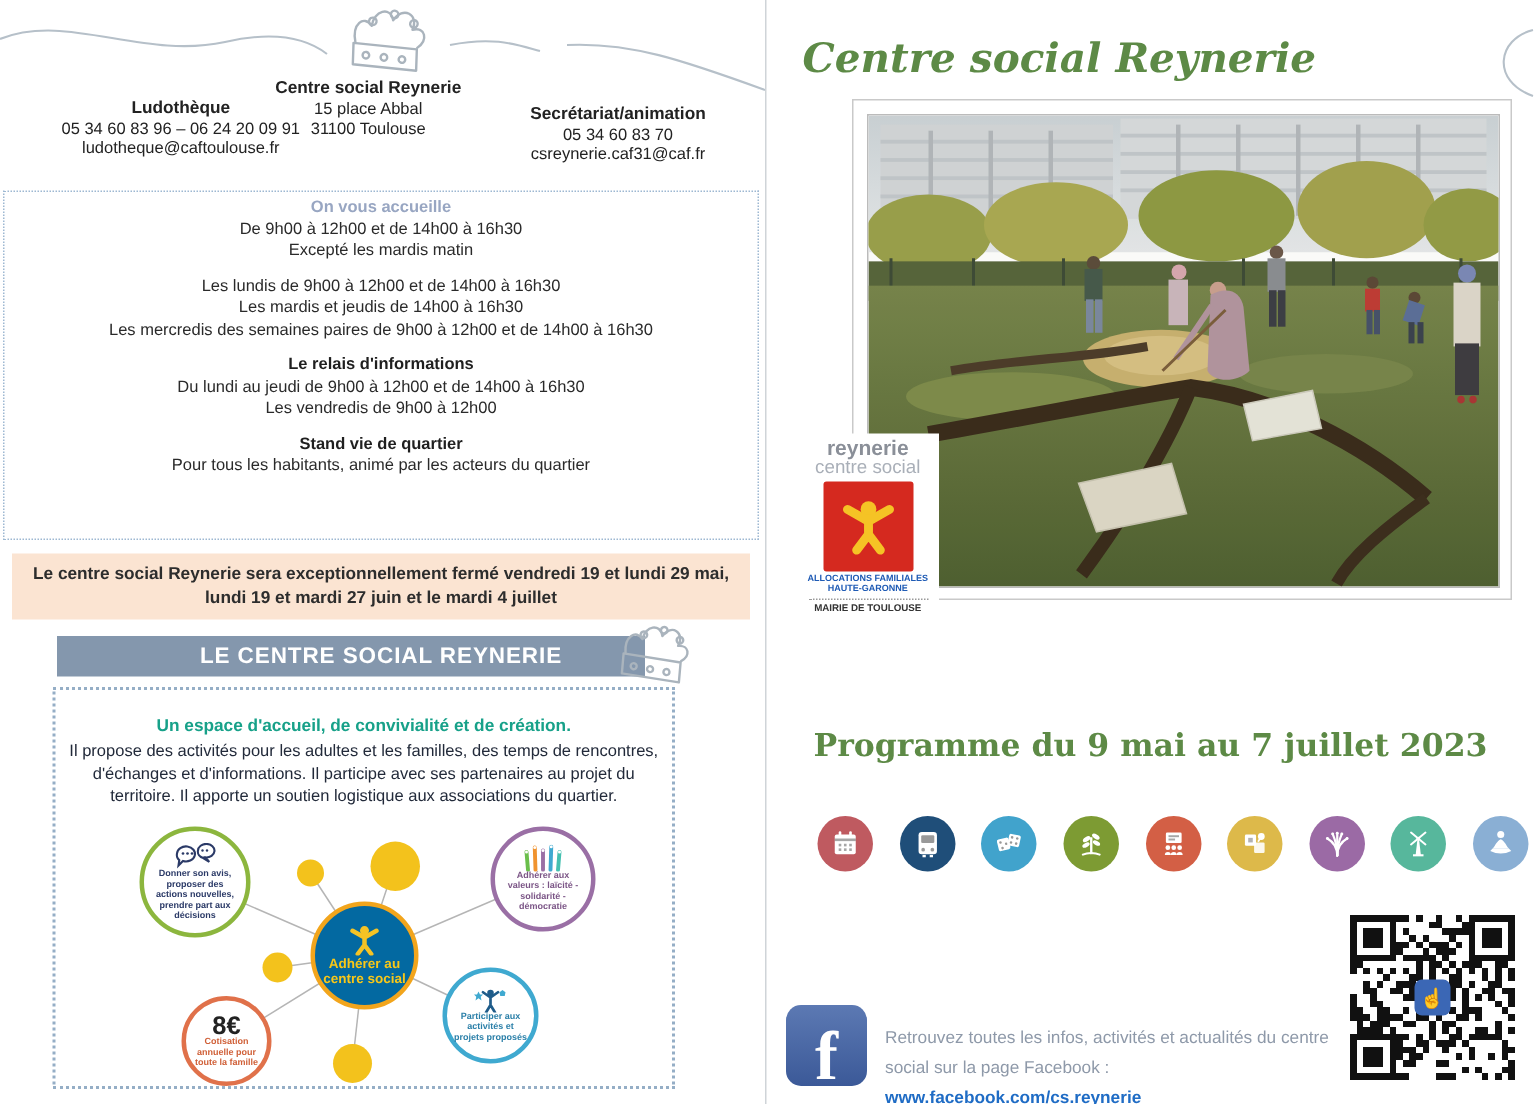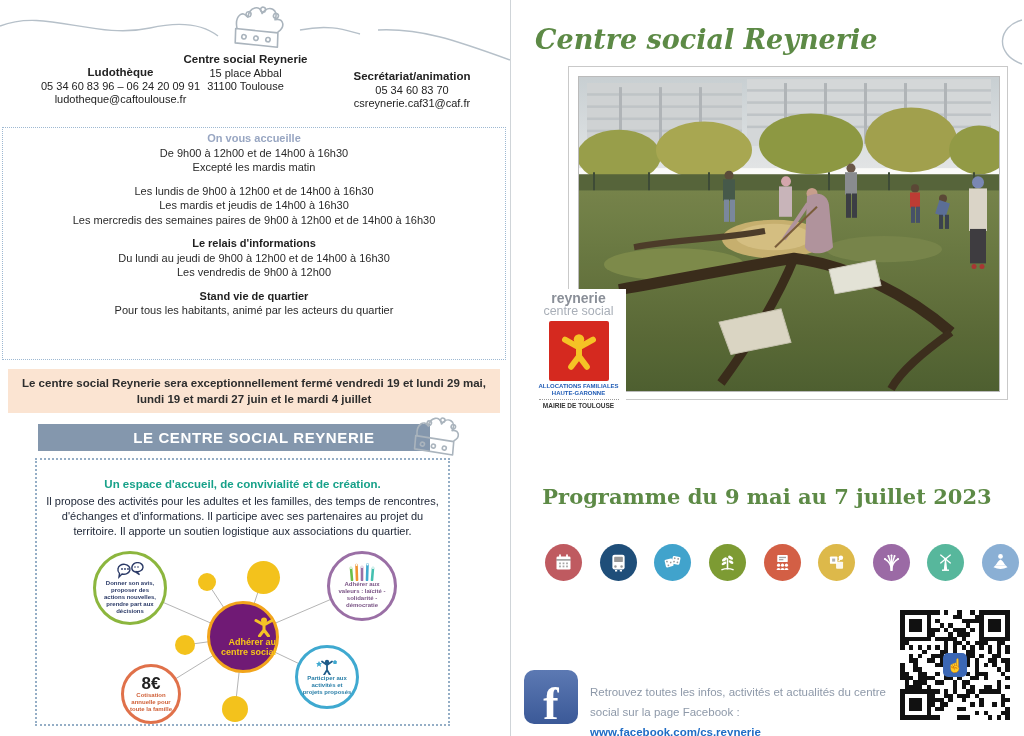--- a/index.html
+++ b/index.html
@@ -218,21 +218,21 @@
     <div class="node" style="left:295px;top:645px;width:64px;height:64px;border:3px solid #3fa9d0;">
       <svg width="26" height="17" viewBox="0 0 26 17">
         <polygon points="5,3 6,5 8,5 6.5,6.5 7,9 5,7.5 3,9 3.5,6.5 2,5 4,5" fill="#3fa9d0"></polygon>
         <polygon points="21,2 23,3.5 22.5,6 19.5,6 19,3.5" fill="#3fa9d0"></polygon>
         <circle cx="13" cy="4" r="2.2" fill="#1f5c8a"></circle>
         <path d="M13,6.5 L13,12 M13,7 L8,3.5 M13,7 L18,3.5 M13,12 L10,17 M13,12 L16,17" stroke="#1f5c8a" stroke-width="1.8" fill="none" stroke-linecap="round"></path>
       </svg>
       <div class="ntx" style="color:#2a7fa8;">Participer aux activités et projets proposés</div>
     </div>
 
-    <div id="node-center" style="background: #701a75; align-items: flex-end;">
+    <div id="node-center" style="background: #0369a1;">
       <svg width="24" height="20" viewBox="0 0 24 20">
         <circle cx="12" cy="3.4" r="3" fill="#f5c325"></circle>
         <path d="M12,7 L12,13 M12,8 L4,3.5 M12,8 L20,3.5 M12,13 L7.5,19 M12,13 L16.5,19" stroke="#f5c325" stroke-width="3" fill="none" stroke-linecap="round"></path>
       </svg>
       <div class="ctx">Adhérer au</div>
       <div class="ctx">centre social</div>
     </div>
   </div>
 
   <div id="divider"></div>

